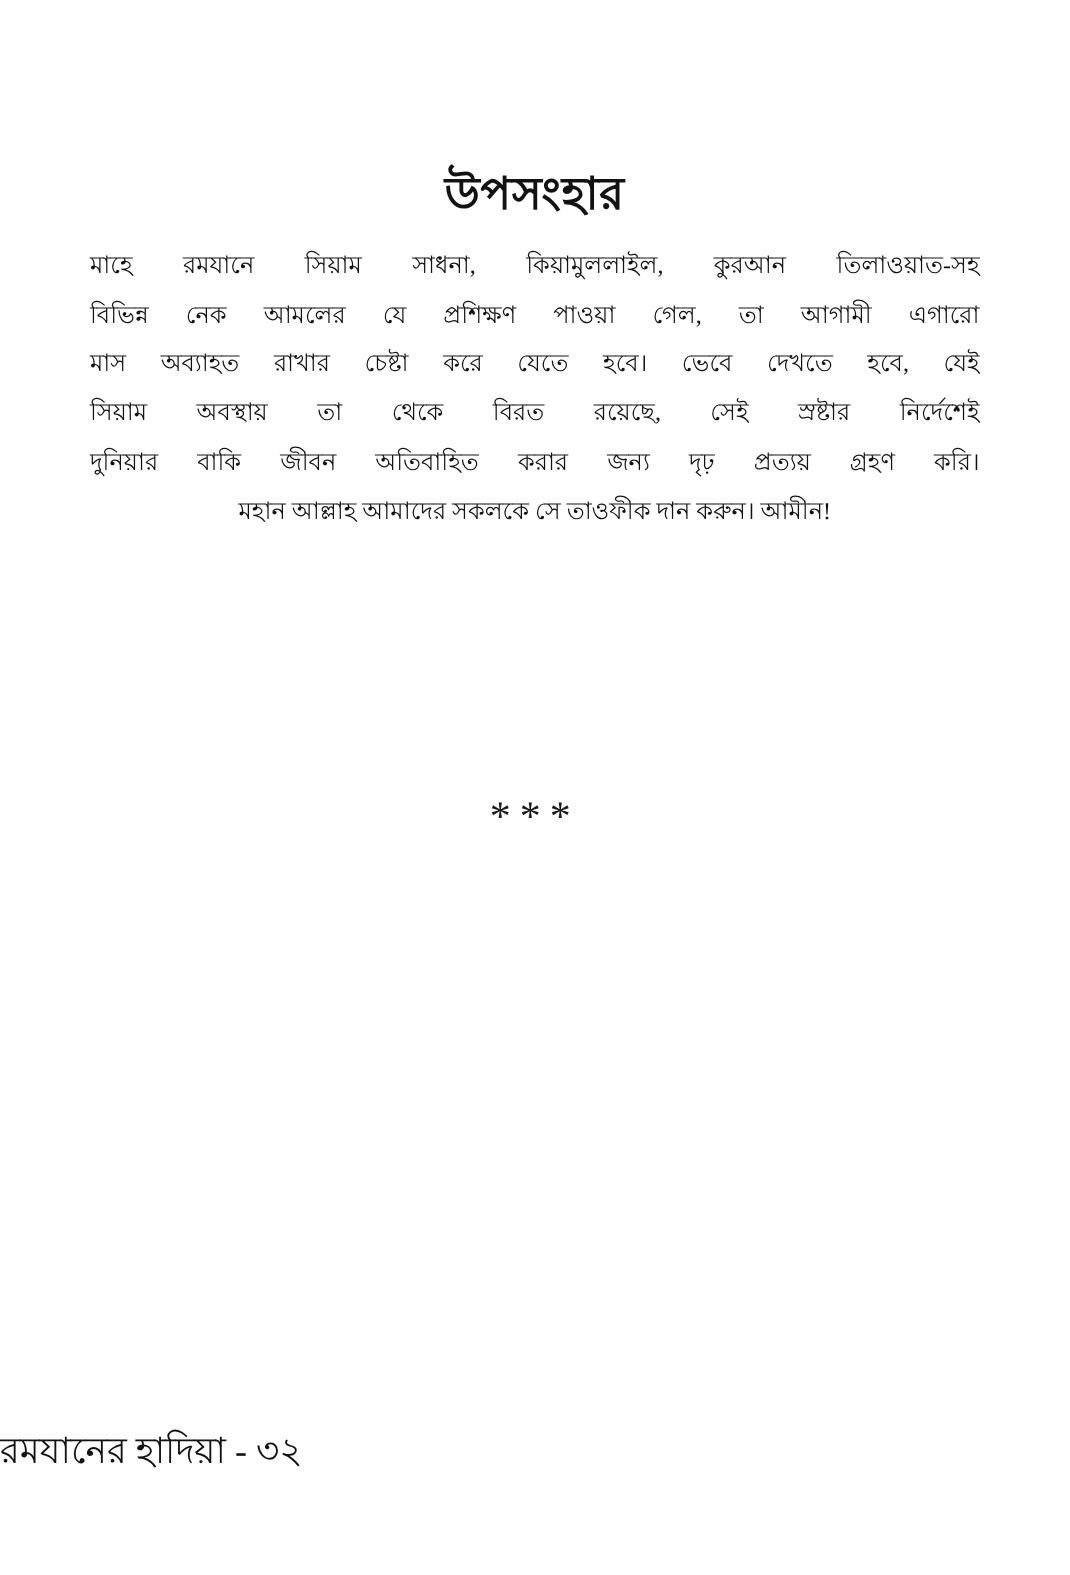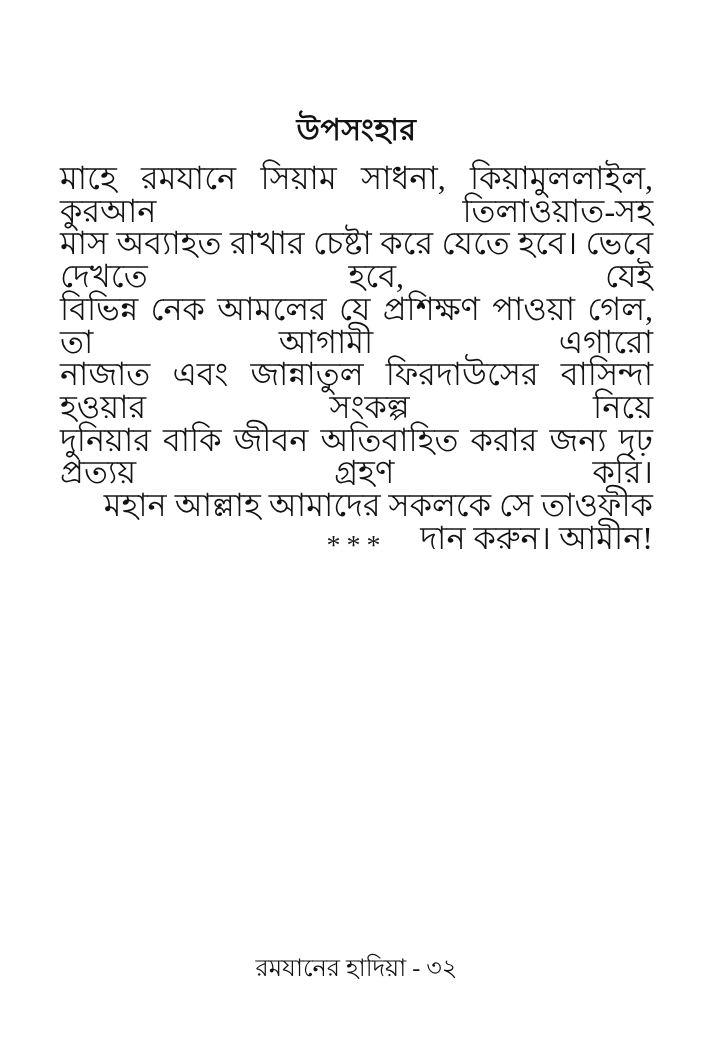--- a/index.html
+++ b/index.html
@@ -27,65 +27,65 @@
     font-size: 30px;
     line-height: 36px;
     font-weight: 700;
     letter-spacing: 0.5px;
   }
   .body-text {
     position: absolute;
     top: 150px;
     left: 60px;
     width: 593px;
-    font-size: 32px;
+    font-size: 16px;
     line-height: 32.7px;
   }
   .body-text .jline {
     text-align: justify;
     text-align-last: justify;
     white-space: normal;
   }
   .body-text .lline {
-    text-align: right;
+    text-align: center;
   }
   .separator {
     position: absolute;
     top: 516px;
     left: 0;
     right: 0;
     text-align: center;
     font-size: 28px;
     line-height: 34px;
     letter-spacing: 6px;
     font-weight: 400;
     color: #1a1a1a;
   }
   .footer {
     position: absolute;
     top: 940px;
     left: 0;
     right: 0;
-    text-align: center;
+    text-align: left;
     font-size: 24px;
     line-height: 32px;
   }
 </style>
 </head>
 <body>
 
 <div class="page">
 
   <h1 class="heading">উপসংহার</h1>
 
   <div class="body-text">
     <div class="jline">মাহে রমযানে সিয়াম সাধনা, কিয়ামুললাইল, কুরআন তিলাওয়াত-সহ</div>
+    <div class="jline">বিভিন্ন নেক আমলের যে প্রশিক্ষণ পাওয়া গেল, তা আগামী এগারো</div>
     <div class="jline">মাস অব্যাহত রাখার চেষ্টা করে যেতে হবে। ভেবে দেখতে হবে, যেই</div>
-    <div class="jline">বিভিন্ন নেক আমলের যে প্রশিক্ষণ পাওয়া গেল, তা আগামী এগারো</div>
-    <div class="jline">নাজাত এবং জান্নাতুল ফিরদাউসের বাসিন্দা হওয়ার সংকল্প নিয়ে</div>
+    <div class="jline">সিয়াম অবস্থায় তা থেকে বিরত রয়েছে, সেই স্রষ্টার নির্দেশেই</div>
     <div class="jline">দুনিয়ার বাকি জীবন অতিবাহিত করার জন্য দৃঢ় প্রত্যয় গ্রহণ করি।</div>
     <div class="lline">মহান আল্লাহ আমাদের সকলকে সে তাওফীক দান করুন। আমীন!</div>
   </div>
 
   <div class="separator">***</div>
 
   <div class="footer">
     <span>রমযানের হাদিয়া - ৩২</span>
   </div>
 

